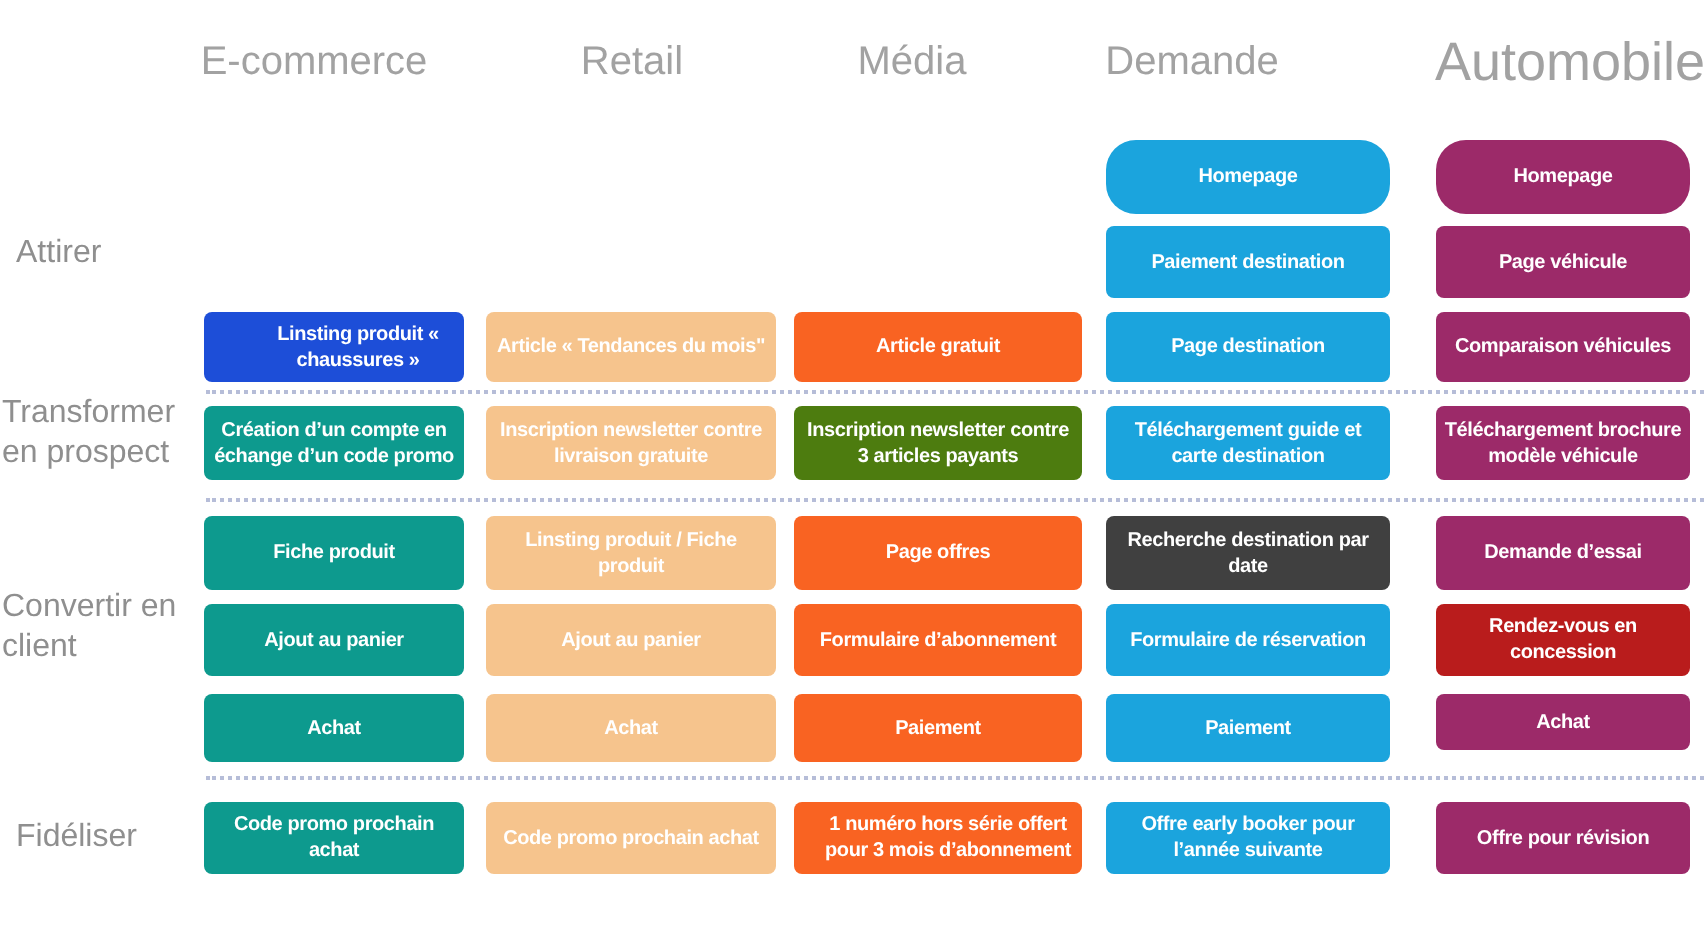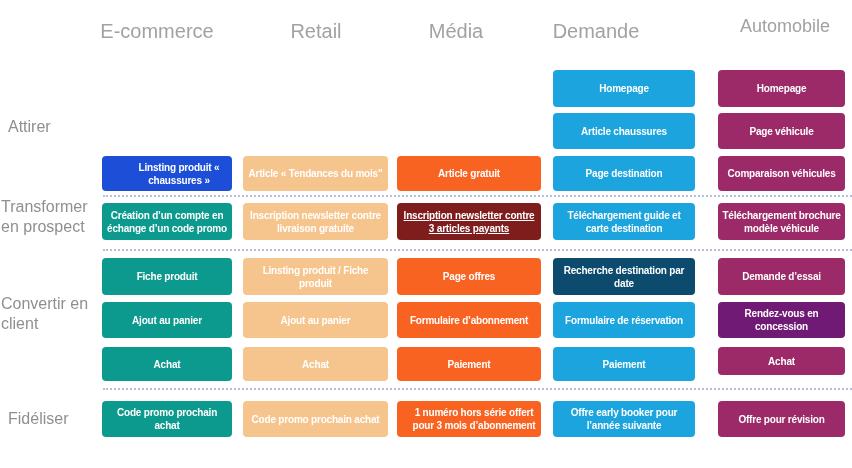--- a/index.html
+++ b/index.html
@@ -14,21 +14,21 @@
   .header{
     position:absolute;top:20px;
     transform:translateX(-50%);
     font-size:20px;font-weight:400;color:#a2a2a2;
     white-space:nowrap;
   }
   .h-ecom{left:157px;}
   .h-retail{left:316px;}
   .h-media{left:456px;}
   .h-tour{left:596px;}
-  .h-auto{left:785px;top:16px;font-size:18px;}
+  .h-auto{left:785px;top:16px;font-size:27px;}
   
   .rowlabel{
     position:absolute;
     font-size:16px;line-height:20px;color:#8f8f8f;
     width:100px;
   }
   .rl-attirer{left:8px;top:117px;}
   .rl-transformer{left:1px;top:197px;}
   .rl-convertir{left:1px;top:294px;}
   .rl-fideliser{left:8px;top:409px;}
@@ -51,21 +51,21 @@
     text-align:center;
     padding:0 4px;box-sizing:border-box;
   }
   
   .c-ecom{left:102px;width:130px;}
   .c-retail{left:243px;width:145px;}
   .c-media{left:397px;width:144px;}
   .c-tour{left:553px;width:142px;}
   .c-auto{left:718px;width:127px;}
   
-  .r-a1{top:70px;height:37px;}
+  .r-a1{top:70px;height:37px;border-radius:15px;}
   .r-a2{top:113px;height:36px;}
   .r-a3{top:156px;height:35px;}
   .r-tr{top:203px;height:37px;}
   .r-c1{top:258px;height:37px;}
   .r-c2{top:302px;height:36px;}
   .r-c3{top:347px;height:34px;}
   .r-c3-short{top:347px;height:28px;}
   .r-fi{top:401px;height:36px;}
 </style>
 </head>
@@ -96,37 +96,37 @@
   <div class="box c-ecom r-fi" style="background-color: rgb(13, 154, 142);">Code promo prochain achat</div>
 
   <div class="box c-retail r-a3" style="background-color: rgb(246, 196, 141);">Article « Tendances du mois"</div>
   <div class="box c-retail r-tr" style="background-color: rgb(246, 196, 141);">Inscription newsletter contre livraison gratuite</div>
   <div class="box c-retail r-c1" style="background-color: rgb(246, 196, 141);">Linsting produit / Fiche produit</div>
   <div class="box c-retail r-c2" style="background-color: rgb(246, 196, 141);">Ajout au panier</div>
   <div class="box c-retail r-c3" style="background-color: rgb(246, 196, 141);">Achat</div>
   <div class="box c-retail r-fi" style="background-color: rgb(246, 196, 141);">Code promo prochain achat</div>
 
   <div class="box c-media r-a3" style="background-color: rgb(249, 99, 34);">Article gratuit</div>
-  <div class="box c-media r-tr" style="background-color: #7f1d1d; text-decoration: underline;">Inscription newsletter contre 3 articles payants</div>
+  <div class="box c-media r-tr" style="background-color: #4d7c0f;">Inscription newsletter contre 3 articles payants</div>
   <div class="box c-media r-c1" style="background-color: rgb(249, 99, 34);">Page offres</div>
   <div class="box c-media r-c2" style="background-color: rgb(249, 99, 34);">Formulaire d’abonnement</div>
   <div class="box c-media r-c3" style="background-color: rgb(249, 99, 34);">Paiement</div>
   <div class="box c-media r-fi" style="background-color: rgb(249, 99, 34); padding-left: 14px;">1 numéro hors série offert pour 3 mois d’abonnement</div>
 
   <div class="box c-tour r-a1" style="background-color: rgb(27, 164, 221);">Homepage</div>
-  <div class="box c-tour r-a2" style="background-color: rgb(27, 164, 221);">Article chaussures</div>
+  <div class="box c-tour r-a2" style="background-color: rgb(27, 164, 221);">Paiement destination</div>
   <div class="box c-tour r-a3" style="background-color: rgb(27, 164, 221);">Page destination</div>
   <div class="box c-tour r-tr" style="background-color: rgb(27, 164, 221);">Téléchargement guide et carte destination</div>
-  <div class="box c-tour r-c1" style="background-color: #0c4a6e;">Recherche destination par date</div>
+  <div class="box c-tour r-c1" style="background-color: #404040;">Recherche destination par date</div>
   <div class="box c-tour r-c2" style="background-color: rgb(27, 164, 221);">Formulaire de réservation</div>
   <div class="box c-tour r-c3" style="background-color: rgb(27, 164, 221);">Paiement</div>
   <div class="box c-tour r-fi" style="background-color: rgb(27, 164, 221);">Offre early booker pour l’année suivante</div>
 
   <div class="box c-auto r-a1" style="background-color: rgb(156, 42, 105);">Homepage</div>
   <div class="box c-auto r-a2" style="background-color: rgb(156, 42, 105);">Page véhicule</div>
   <div class="box c-auto r-a3" style="background-color: rgb(156, 42, 105);">Comparaison véhicules</div>
   <div class="box c-auto r-tr" style="background-color: rgb(156, 42, 105);">Téléchargement brochure modèle véhicule</div>
   <div class="box c-auto r-c1" style="background-color: rgb(156, 42, 105);">Demande d’essai</div>
-  <div class="box c-auto r-c2" style="background-color: #701a75;">Rendez-vous en concession</div>
+  <div class="box c-auto r-c2" style="background-color: #b91c1c;">Rendez-vous en concession</div>
   <div class="box c-auto r-c3-short r-c3 c-auto-c3" style="height: 28px; background-color: rgb(156, 42, 105);">Achat</div>
   <div class="box c-auto r-fi" style="background-color: rgb(156, 42, 105);">Offre pour révision</div>
 
 </div>
 
 </body></html>

